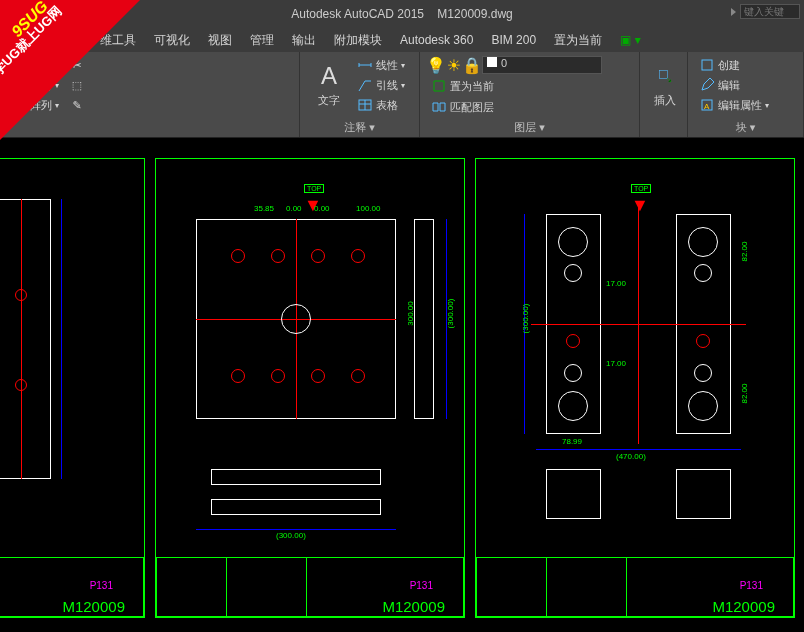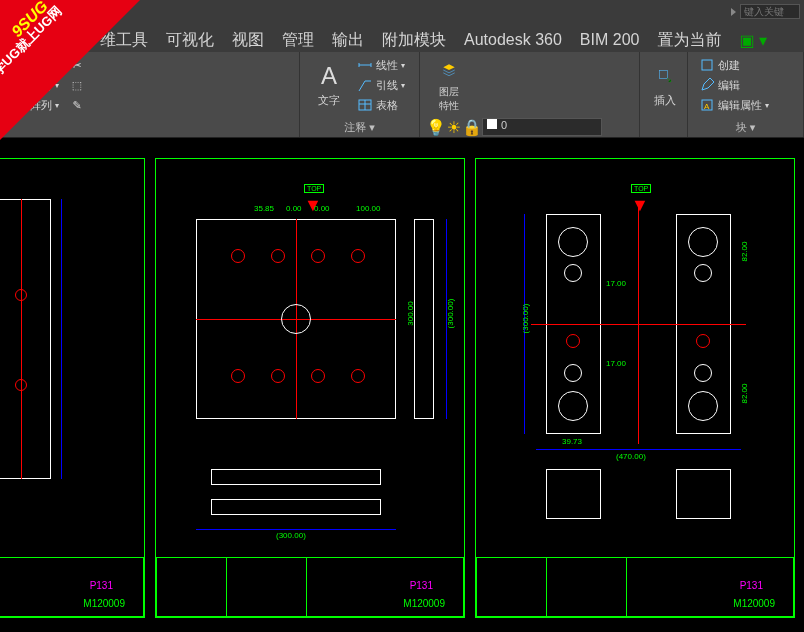--- a/index.html
+++ b/index.html
@@ -1,59 +1,60 @@
 <!DOCTYPE html>
 <html><head>
 <meta charset="utf-8">
 <style>
 * { margin: 0; padding: 0; box-sizing: border-box; font-family: "Microsoft YaHei", sans-serif; }
 body { width: 804px; height: 632px; background: #000; overflow: hidden; position: relative; }
 
 .titlebar { height: 28px; background: #3b3b3b; color: #ccc; display: flex; align-items: center; justify-content: center; font-size: 12px; position: relative; }
 
-.menubar { height: 24px; background: #3b3b3b; display: flex; align-items: center; padding-left: 100px; gap: 18px; color: #d5d5d5; font-size: 16px; }
+.menubar { height: 24px; background: #3b3b3b; display: flex; align-items: center; padding-left: 100px; gap: 18px; color: #d5d5d5; font-size: 12px; }
 .menubar span { cursor: pointer; }
 
 .ribbon { height: 86px; background: #4a4a4a; display: flex; border-bottom: 1px solid #222; }
 .ribbon-panel { border-right: 1px solid #333; padding: 4px 8px 2px; display: flex; flex-direction: column; }
 .ribbon-panel .panel-body { flex: 1; display: flex; gap: 4px; flex-wrap: wrap; align-content: flex-start; }
 .ribbon-panel .panel-title { text-align: center; color: #c0c0c0; font-size: 11px; padding-top: 2px; }
 .rbtn { display: flex; align-items: center; gap: 3px; color: #d5d5d5; font-size: 11px; padding: 1px 3px; cursor: pointer; white-space: nowrap; }
 .ricon { width: 16px; height: 16px; display: inline-flex; align-items: center; justify-content: center; }
 .ricon svg { width: 16px; height: 16px; }
 .bigbtn { flex-direction: column; width: 42px; height: 58px; justify-content: center; }
 .bigbtn .ricon { width: 28px; height: 28px; }
 .col3 { display: flex; flex-direction: column; gap: 2px; }
 .layer-combo { width: 120px; height: 18px; background: #2b2b2b; border: 1px solid #555; color: #ccc; font-size: 11px; padding: 0 4px; }
 
 .drawing-area { position: absolute; top: 138px; left: 0; right: 0; bottom: 0; background: #000; overflow: hidden; }
 .sheet { position: absolute; border: 1px solid #0f0; }
 .tblock { position: absolute; border: 1px solid #0f0; }
 .tblock .pname { color: #f0f; font-size: 10px; position: absolute; }
-.tblock .mcode { color: #0f0; font-size: 10px; position: absolute; }
+.tblock .mcode { color: #0f0; font-size: 15px; position: absolute; }
 .dim { position: absolute; color: #0f0; font-size: 8px; }
 .part { position: absolute; border: 1px solid #fff; }
 .cline { position: absolute; background: #f00; }
 .hole { position: absolute; border: 1px solid #f00; border-radius: 50%; }
 .holec { position: absolute; border: 1px solid #fff; border-radius: 50%; }
 .dimline { position: absolute; background: #00f; }
 .top-marker { position: absolute; color: #0f0; font-size: 7px; border: 1px solid #0f0; padding: 0 2px; }
 
 .watermark-triangle { position: absolute; top: 0; left: 0; width: 0; height: 0; border-top: 140px solid #e60012; border-right: 140px solid transparent; z-index: 100; }
 .watermark-text { position: absolute; top: 32px; left: -18px; transform: rotate(-45deg); color: #fff; font-size: 13px; font-weight: bold; z-index: 101; white-space: nowrap; }
 .watermark-text2 { position: absolute; top: 10px; left: 8px; transform: rotate(-45deg); color: #ff0; font-size: 16px; font-weight: bold; font-style: italic; z-index: 101; }
 
 .search-box { position: absolute; top: 4px; right: 4px; color: #888; font-size: 10px; display: flex; align-items: center; gap: 4px; }
 .search-box input { background: #2b2b2b; border: 1px solid #555; color: #888; font-size: 10px; width: 60px; padding: 1px 3px; }
 .arrow { width: 0; height: 0; border-left: 5px solid #888; border-top: 4px solid transparent; border-bottom: 4px solid transparent; }
 </style>
 </head>
 <body>
 
 <div class="titlebar">
+  <span><span>Autodesk AutoCAD 2015</span>&nbsp;&nbsp;&nbsp;&nbsp;<span>M120009.dwg</span></span>
   <div class="search-box">
     <span class="arrow"></span>
     <input placeholder="键入关键" style="">
   </div>
 </div>
 
 <div class="menubar">
   <span>维工具</span>
   <span>可视化</span>
   <span>视图</span>
@@ -152,30 +153,20 @@
             </span>
             <span>表格</span>
           </div>
       </div>
     </div>
     <div class="panel-title">注释 ▾</div>
   </div>
 
   <div class="ribbon-panel" style="width:220px">
     <div class="panel-body">
-      <div class="rbtn bigbtn">
-          <span class="ricon">
-            <svg viewBox="0 0 28 28">
-              <path d="M14 4l10 5-10 5L4 9z" fill="#fc0"></path>
-              <path d="M4 14l10 5 10-5M4 19l10 5 10-5" stroke="#5bf" fill="none"></path>
-            </svg>
-          </span>
-          <span style="font-size:10px;text-align:center;white-space:pre">图层
-特性</span>
-        </div>
       <div class="col3" style="gap:3px">
         <div style="display:flex;gap:2px;align-items:center">
           <span class="ricon" style="color:#fc0">💡</span>
           <span class="ricon" style="color:#fc0">☀</span>
           <span class="ricon" style="color:#5bf">🔒</span>
           <div class="layer-combo"><span style="display:inline-block;width:10px;height:10px;background:#fff;margin-right:4px"></span><span>0</span></div>
         </div>
         <div class="rbtn">
             <span class="ricon">
               <svg viewBox="0 0 16 16">
@@ -322,21 +313,21 @@
     <div class="holec" style="left:212px;top:232px;width:30px;height:30px"></div>
 
     <div class="cline" style="left:55px;top:165px;width:215px;height:1px"></div>
     <div class="cline" style="left:162px;top:45px;width:1px;height:240px"></div>
 
     <div class="part" style="left:70px;top:310px;width:55px;height:50px"></div>
     <div class="part" style="left:200px;top:310px;width:55px;height:50px"></div>
 
     <div class="dimline" style="left:60px;top:290px;width:205px;height:1px"></div>
     <div class="dim" style="left:140px;top:293px">(470.00)</div>
-    <div class="dim" style="left:86px;top:278px">39.73</div>
+    <div class="dim" style="left:86px;top:278px">78.99</div>
     <div class="dimline" style="left:48px;top:55px;width:1px;height:220px"></div>
     <div class="dim" style="left:35px;top:155px;transform:rotate(-90deg)">(300.00)</div>
     <div class="dim" style="left:130px;top:120px">17.00</div>
     <div class="dim" style="left:130px;top:200px">17.00</div>
     <div class="dim" style="left:258px;top:88px;transform:rotate(-90deg)">82.00</div>
     <div class="dim" style="left:258px;top:230px;transform:rotate(-90deg)">82.00</div>
 
     <div class="tblock" style="bottom:0;left:0;right:0;height:60px">
       <div style="position:absolute;left:0;top:0;width:70px;height:60px;border-right:1px solid #0f0"></div>
       <div style="position:absolute;left:70px;top:0;width:80px;height:60px;border-right:1px solid #0f0"></div>

